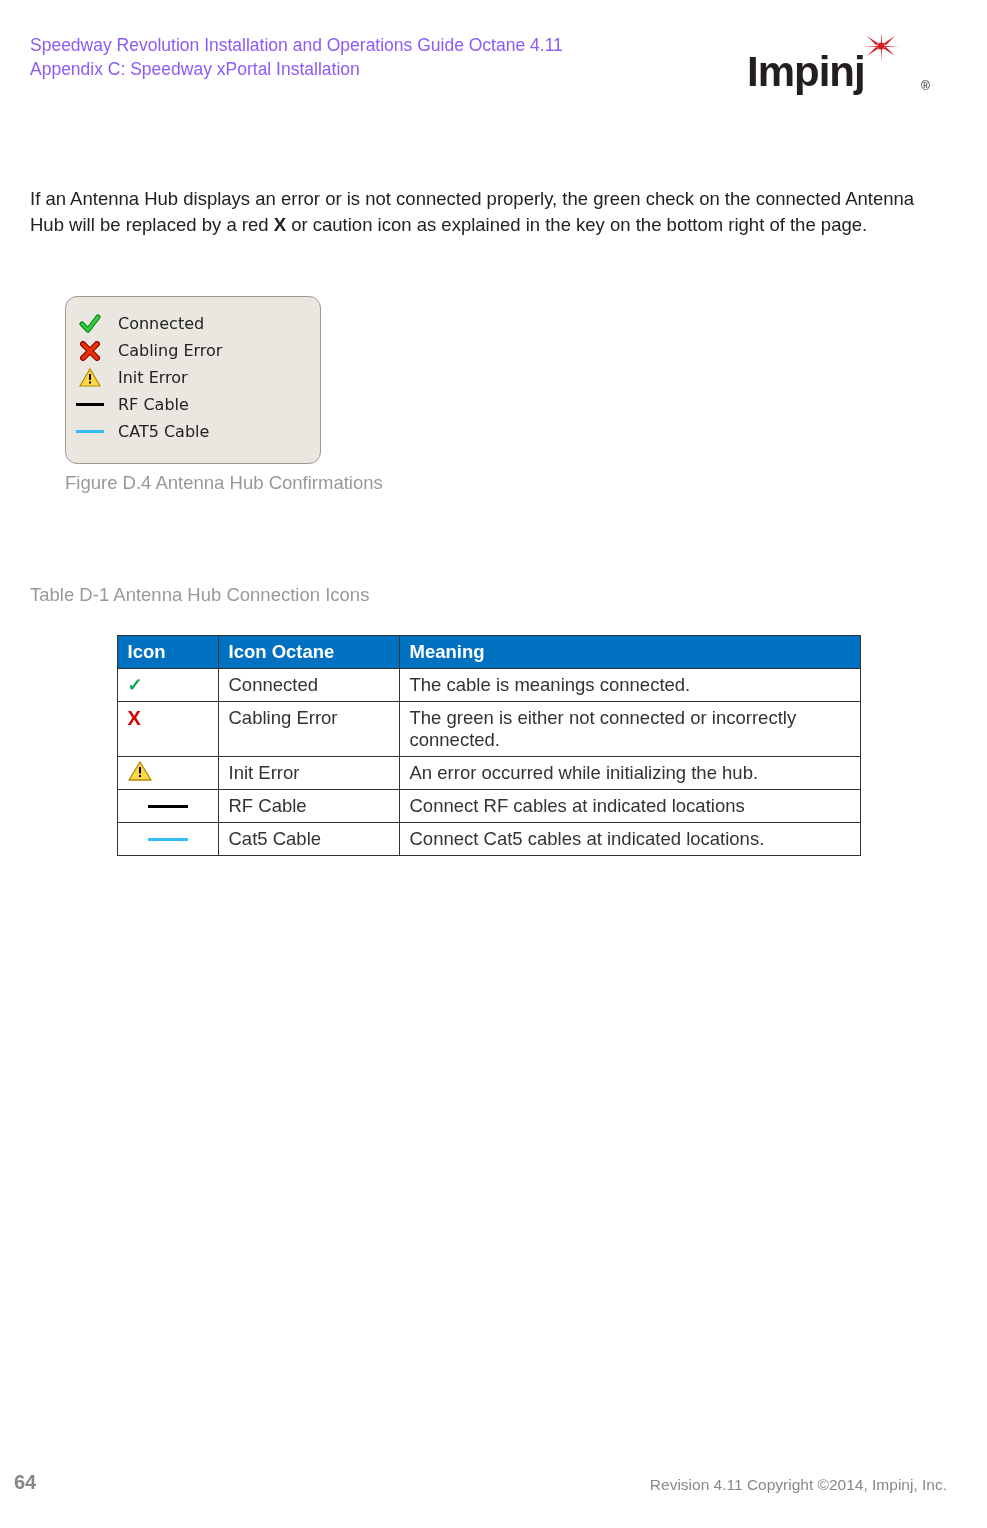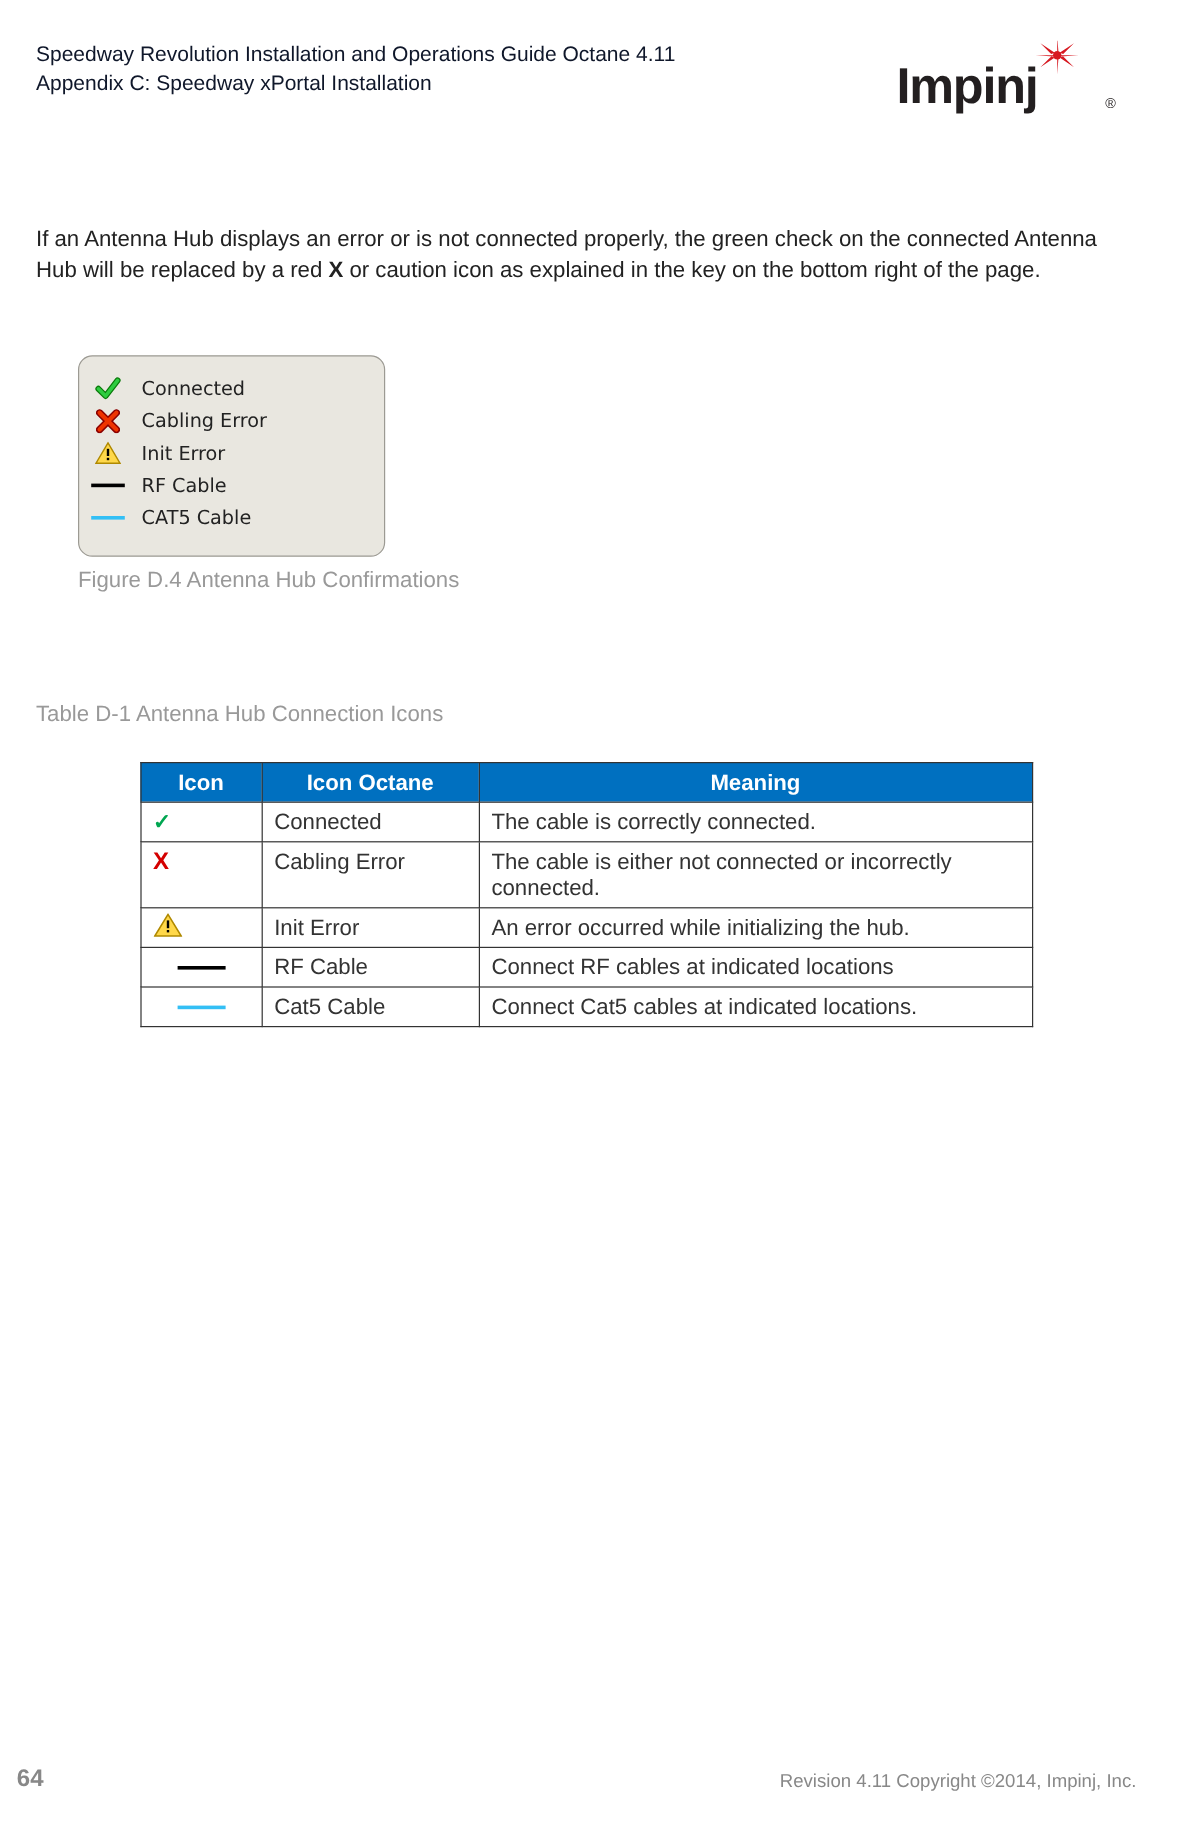--- a/index.html
+++ b/index.html
@@ -20,21 +20,21 @@
       height: 100%;
       position: relative;
     }
     .header {
       display: flex;
       justify-content: space-between;
       align-items: flex-start;
       margin-bottom: 88px;
     }
     .header-text {
-      color: #0f172a;
+      color: #8b5cf6;
       font-size: 17.5px;
       line-height: 1.35;
       font-family: Verdana, Geneva, sans-serif;
     }
     .logo {
       position: relative;
       width: 200px;
       height: 64px;
       flex-shrink: 0;
     }
@@ -106,21 +106,20 @@
     .icon-table th, .icon-table td {
       border: 1px solid #333;
       padding: 5px 10px;
       vertical-align: top;
       text-align: left;
     }
     .icon-table th {
       background: #0070c0;
       color: #fff;
       font-weight: bold;
-      text-align: center;
     }
     .icon-table th.col-icon { width: 80px; }
     .icon-table th.col-label { width: 160px; }
     .icon-table th.col-meaning { width: 440px; }
     .icon-check {
       color: #00a651;
       font-size: 18px;
       font-weight: bold;
       font-family: "Arial", sans-serif;
     }
@@ -248,26 +247,26 @@
       <tr>
         <th class="col-icon">Icon</th>
         <th class="col-label">Icon Octane</th>
         <th class="col-meaning">Meaning</th>
       </tr>
     </thead>
     <tbody>
       <tr>
         <td><span class="icon-check">✓</span></td>
         <td>Connected</td>
-        <td>The cable is correctly connected.</td>
+        <td>The cable is meanings connected.</td>
       </tr>
       <tr>
         <td><span class="icon-x">X</span></td>
         <td>Cabling Error</td>
-        <td>The cable is either not connected or incorrectly connected.</td>
+        <td>The green is either not connected or incorrectly connected.</td>
       </tr>
       <tr>
         <td style="padding-top:3px;padding-bottom:3px;">
           <span class="icon-warn">
             <svg width="24" height="21" viewBox="0 0 24 21">
                 <path d="M12 1 L23 19 L1 19 Z" fill="#ffd84a" stroke="#b08900" stroke-width="1.3"></path>
                 <rect x="11" y="6" width="2" height="6.5" fill="#000"></rect>
                 <rect x="11" y="14" width="2" height="2" fill="#000"></rect>
               </svg>
           </span>

